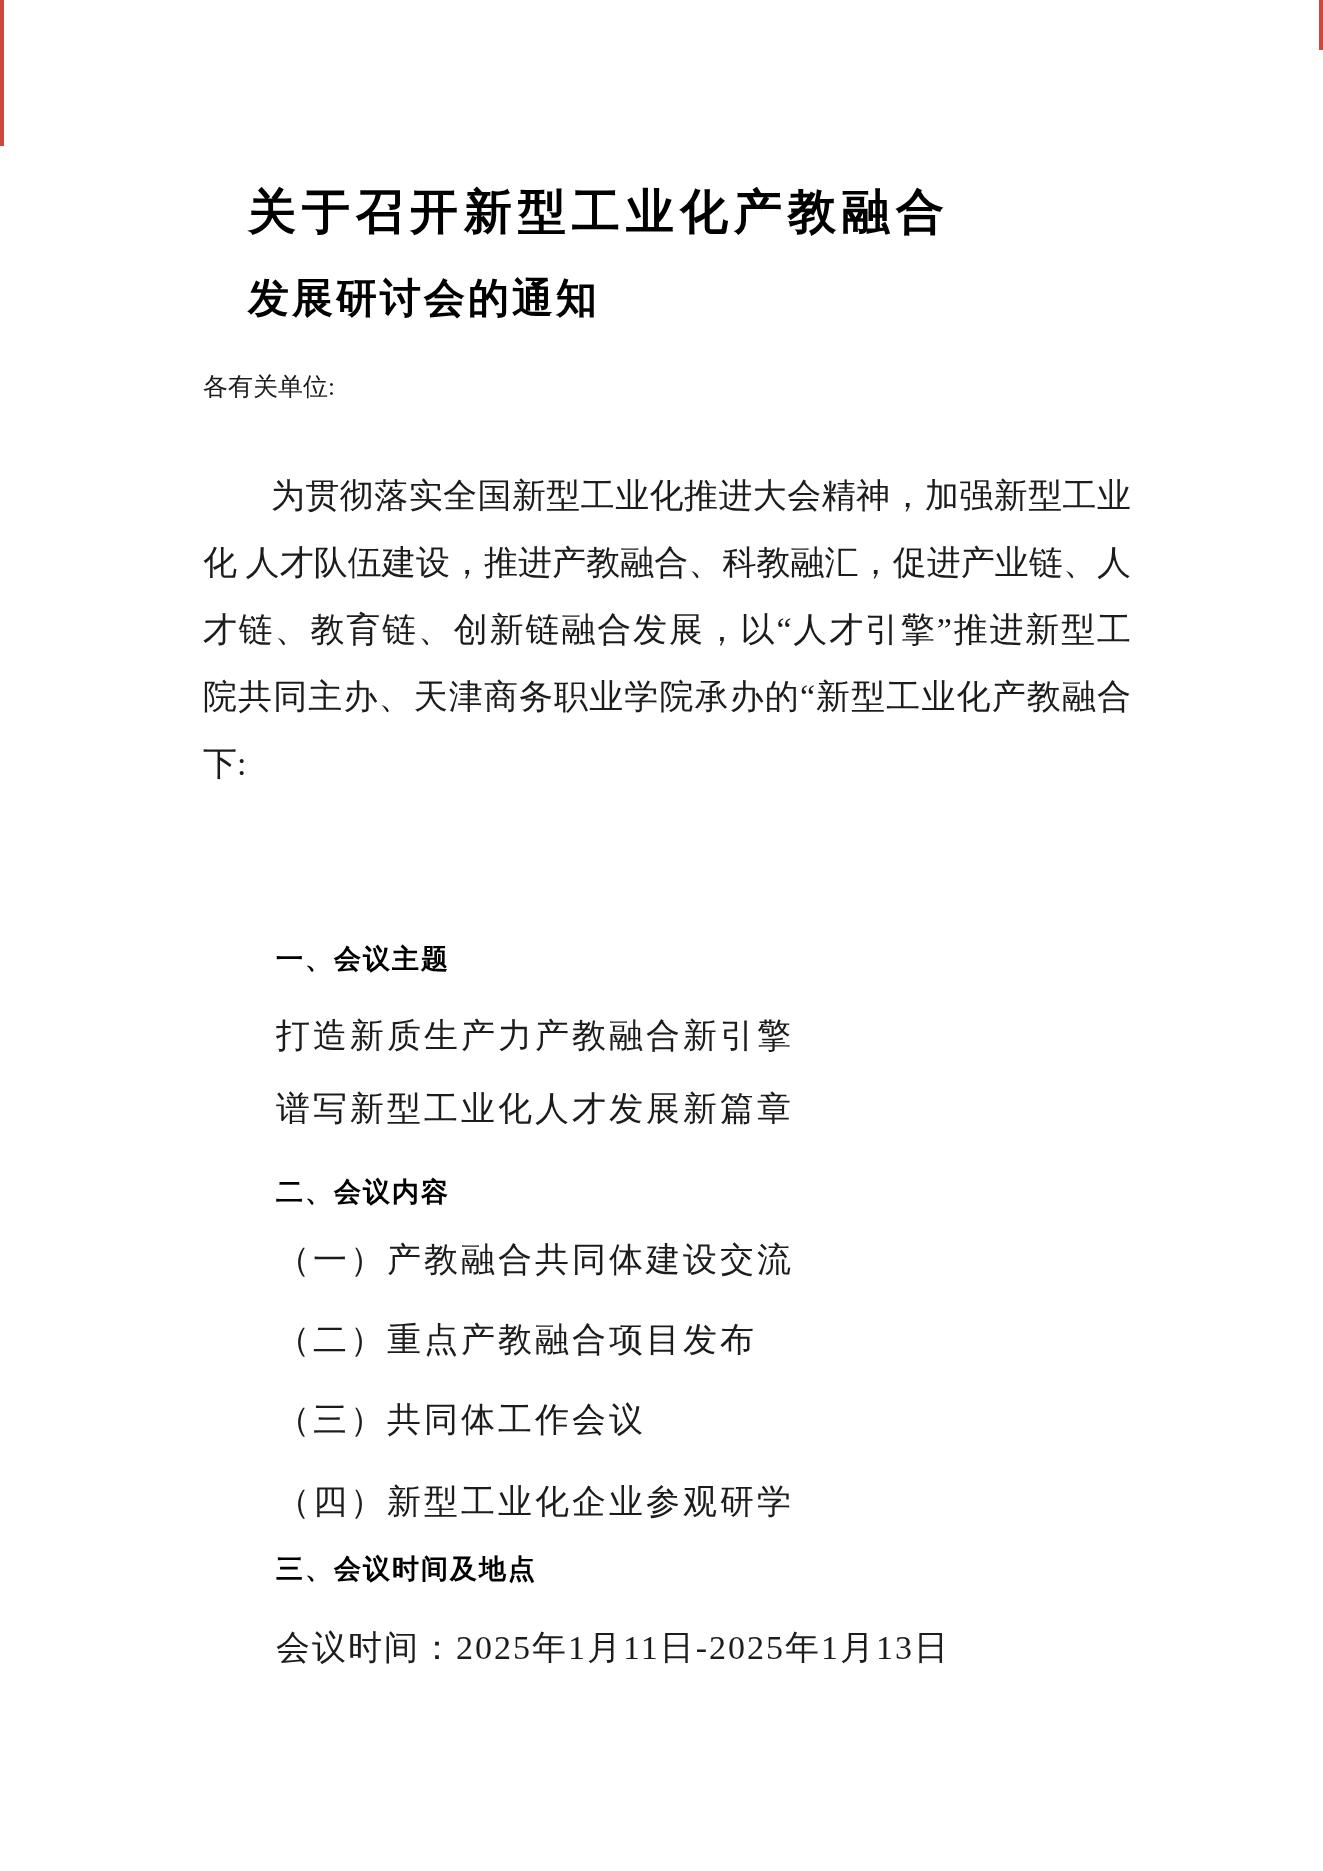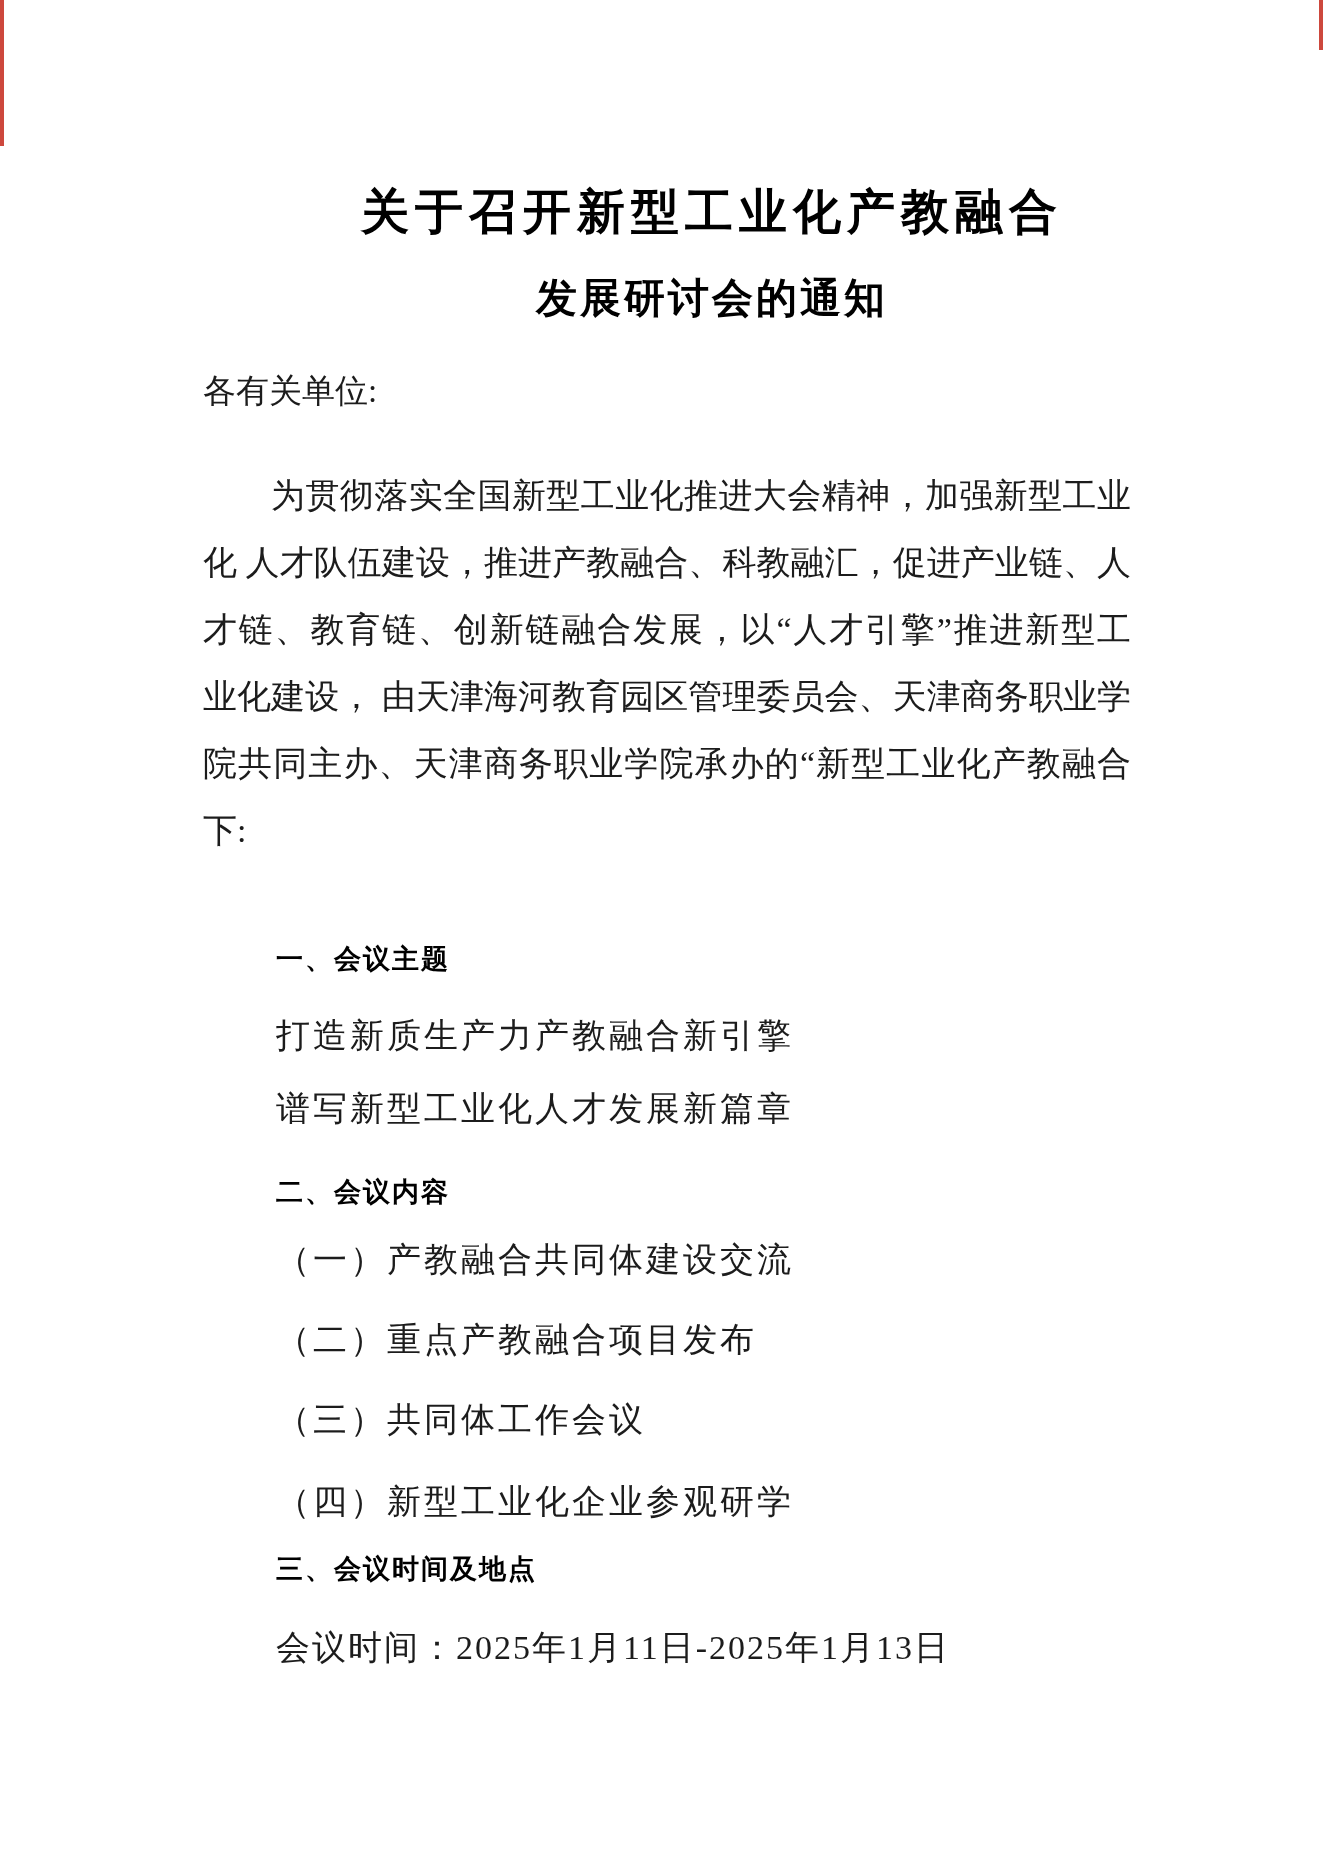--- a/index.html
+++ b/index.html
@@ -24,21 +24,21 @@
     opacity: 0.9;
   }
   .red-mark.left  { left: 0; top: 0; width: 4px; height: 146px; }
   .red-mark.right { right: 0; top: 0; width: 4px; height: 50px; }
 
   
   .title-block {
     position: absolute;
     left: 248px;
     width: 928px;
-    text-align: center;
+    text-align: left;
     color: #000000;
     font-weight: bold;
   }
   .title-line1 {
     top: 186px;
     font-size: 48px;
     letter-spacing: 6px;
     line-height: 1.1;
   }
   .title-line2 {
@@ -46,21 +46,21 @@
     font-size: 41px;
     letter-spacing: 3px;
     line-height: 1.1;
   }
 
   
   .salutation {
     position: absolute;
     left: 203px;
     top: 372px;
-    font-size: 33px;
+    font-size: 25px;
     line-height: 1.2;
     color: #1c1c1c;
   }
 
   
   .intro {
     position: absolute;
     left: 203px;
     top: 462px;
     width: 928px;
@@ -111,21 +111,20 @@
 
   <div class="title-block title-line1">关于召开新型工业化产教融合</div>
   <div class="title-block title-line2">发展研讨会的通知</div>
 
   <div class="salutation">各有关单位:</div>
 
   <div class="intro">
     <div class="bline just indent">为贯彻落实全国新型工业化推进大会精神，加强新型工业</div>
     <div class="bline just">化 人才队伍建设，推进产教融合、科教融汇，促进产业链、人</div>
     <div class="bline just">才链、教育链、创新链融合发展，以“人才引擎”推进新型工</div>
-    <div class="bline just">业化建设， 由天津海河教育园区管理委员会、天津商务职业学</div>
     <div class="bline just">院共同主办、天津商务职业学院承办的“新型工业化产教融合</div>
     <div class="bline">下:</div>
   </div>
 
   <div class="sec-heading" style="top: 944px;">一、会议主题</div>
   <div class="sec-item" style="top: 1016px;">打造新质生产力产教融合新引擎</div>
   <div class="sec-item" style="top: 1089px;">谱写新型工业化人才发展新篇章</div>
 
   <div class="sec-heading" style="top: 1177px; text-align: center;">二、会议内容</div>
   <div class="sec-item" style="top: 1240px;">（一）产教融合共同体建设交流</div>

